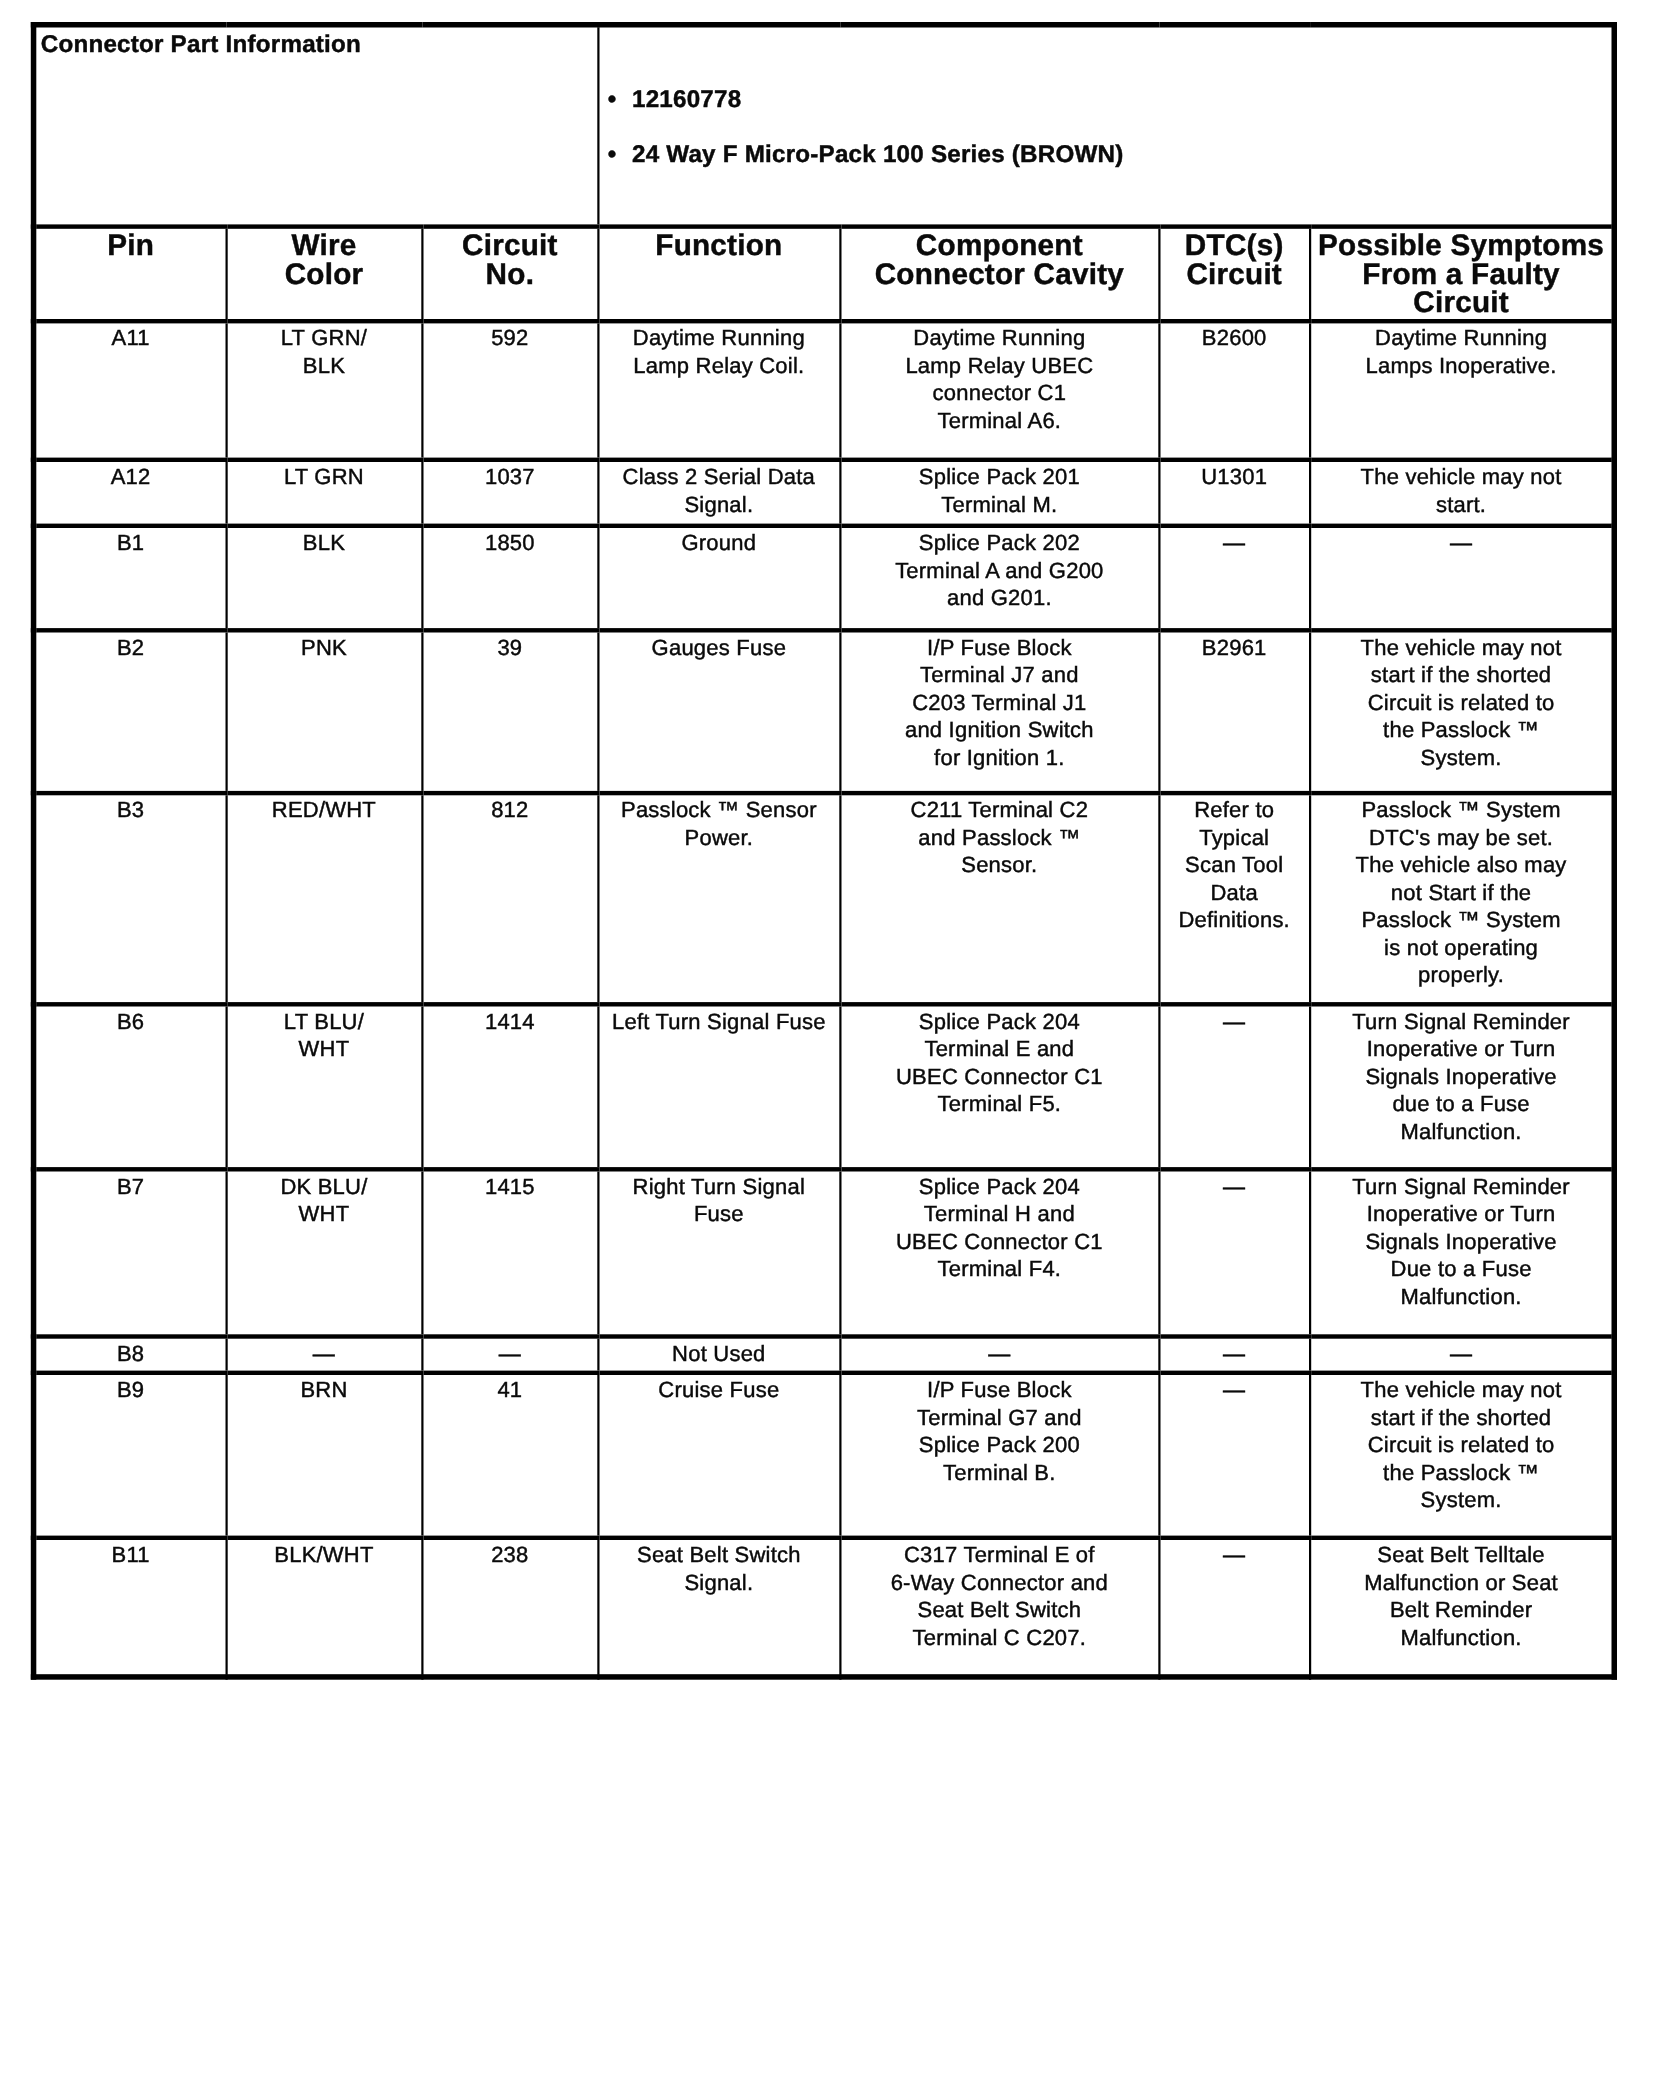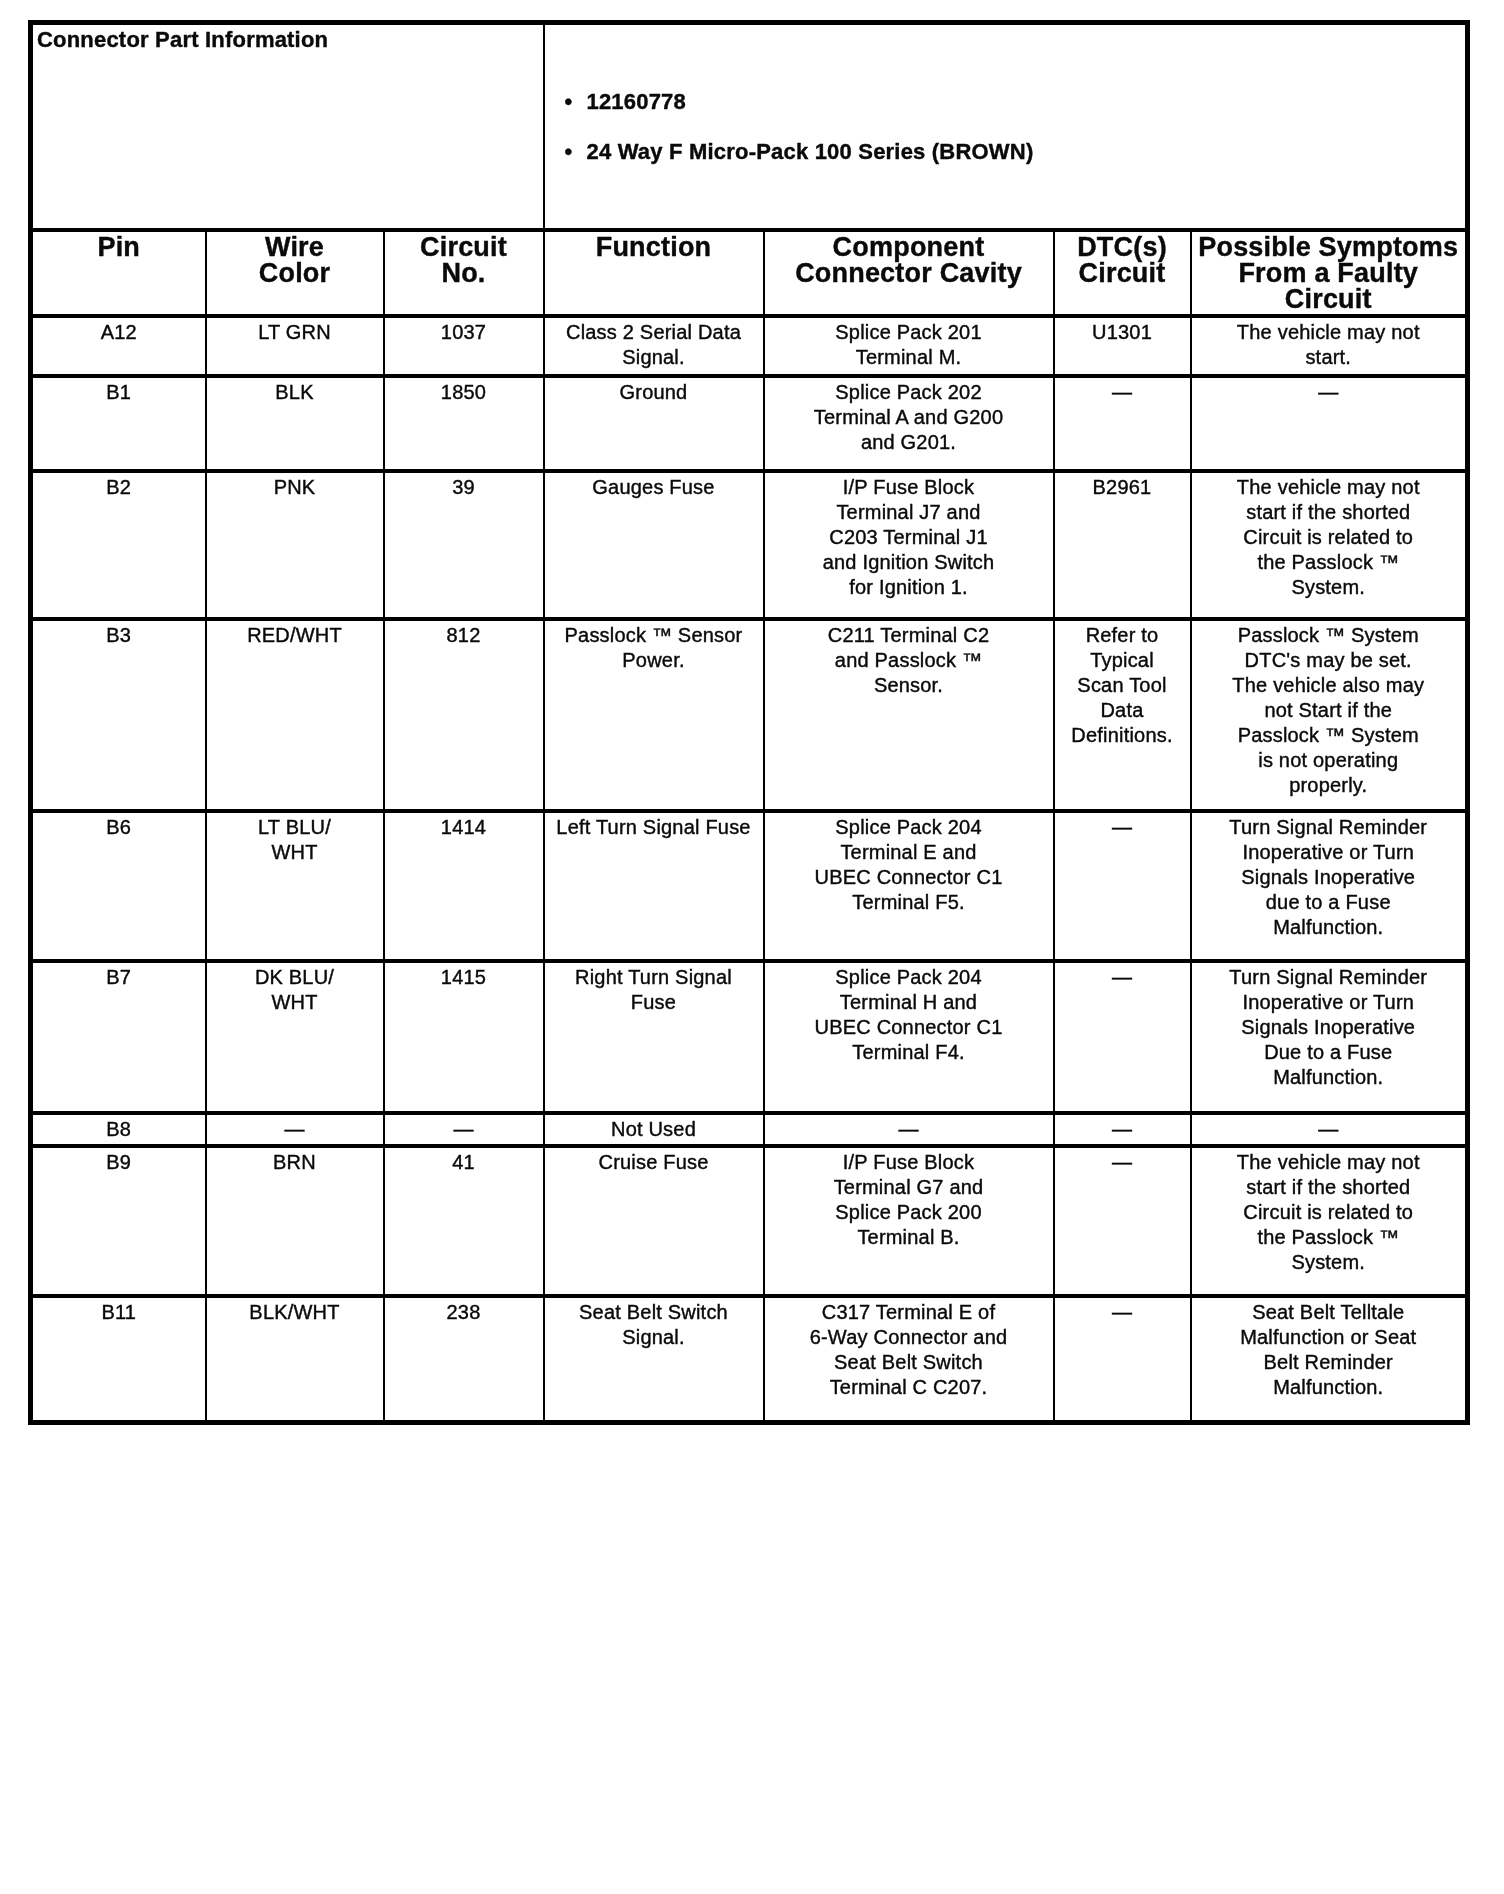--- a/index.html
+++ b/index.html
@@ -35,21 +35,21 @@
     text-align:left;
     font-weight:bold;
     font-size:22px;
     border-top:none;
   }
   thead tr.col-head th{
     font-weight:bold;
     font-size:27px;
     line-height:26px;
   }
-  .bullets{list-style:none;margin:12px;padding:0 0 0 4px;}
+  .bullets{list-style:none;margin:0;padding:0 0 0 4px;}
   .bullets li{margin:0;}
   .bullet-dot{display:inline-block;width:1em;}
 </style>
 </head>
 <body>
 
 <div class="page">
   <table class="pinout">
     <colgroup>
       <col style="width:175px">
@@ -80,20 +80,35 @@
         <th>Component
 Connector Cavity</th>
         <th>DTC(s)
 Circuit</th>
         <th>Possible Symptoms
 From a Faulty
 Circuit</th>
       </tr>
     </thead>
     <tbody id="rows-body">
+        <tr style="height: 126px;">
+          <td>A11</td>
+          <td>LT GRN/
+BLK</td>
+          <td>592</td>
+          <td>Daytime Running
+Lamp Relay Coil.</td>
+          <td>Daytime Running
+Lamp Relay UBEC
+connector C1
+Terminal A6.</td>
+          <td>B2600</td>
+          <td>Daytime Running
+Lamps Inoperative.</td>
+        </tr>
         <tr style="height: 60px;">
           <td>A12</td>
           <td>LT GRN</td>
           <td>1037</td>
           <td>Class 2 Serial Data
 Signal.</td>
           <td>Splice Pack 201
 Terminal M.</td>
           <td>U1301</td>
           <td>The vehicle may not

